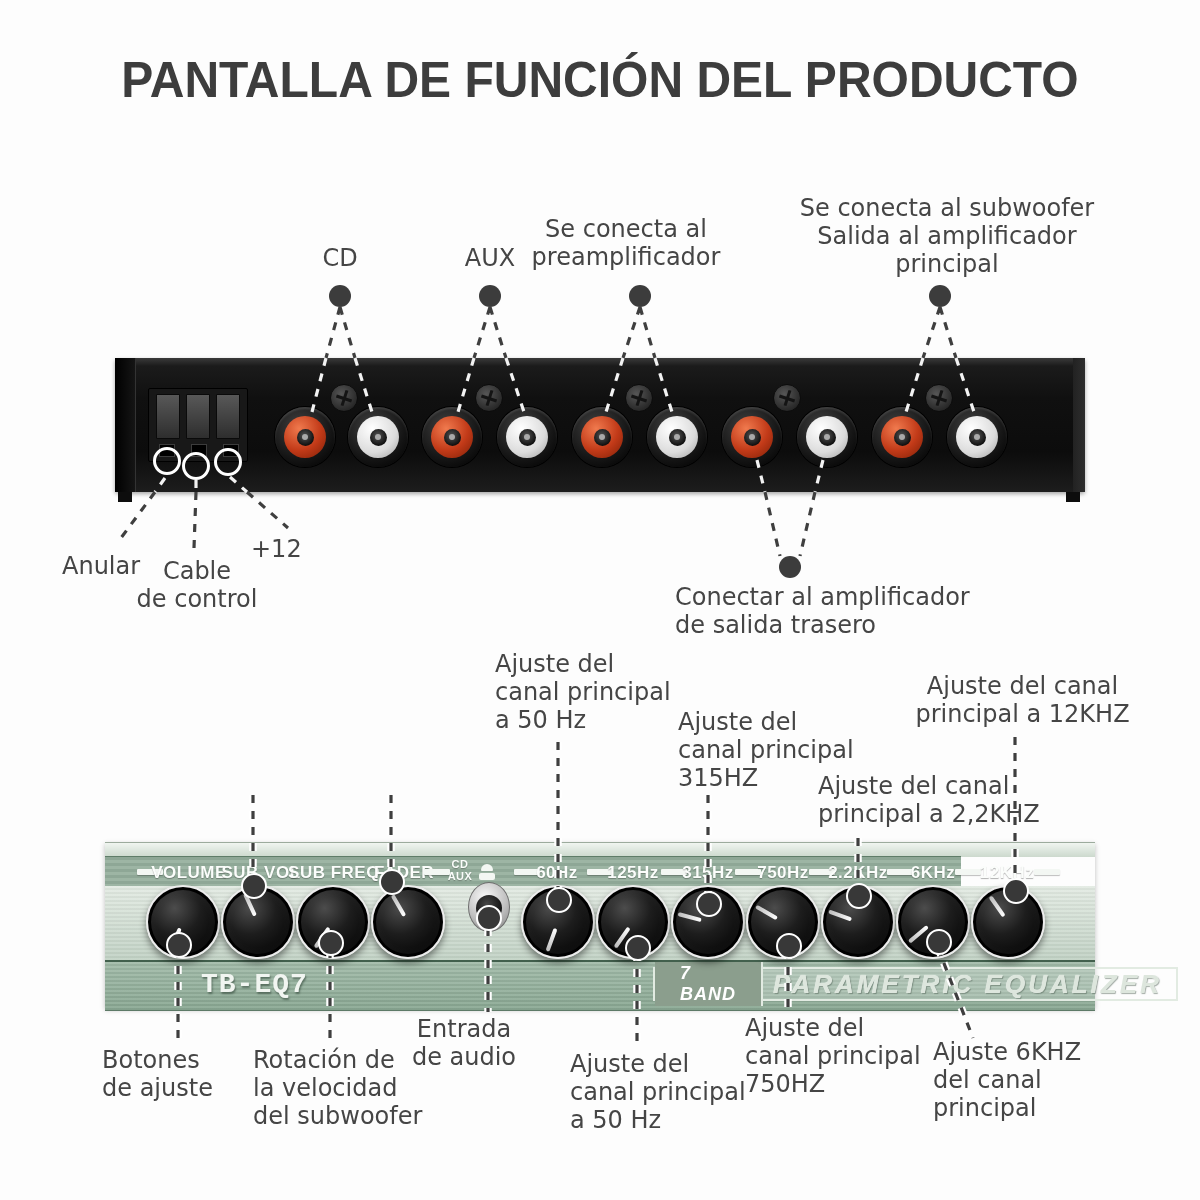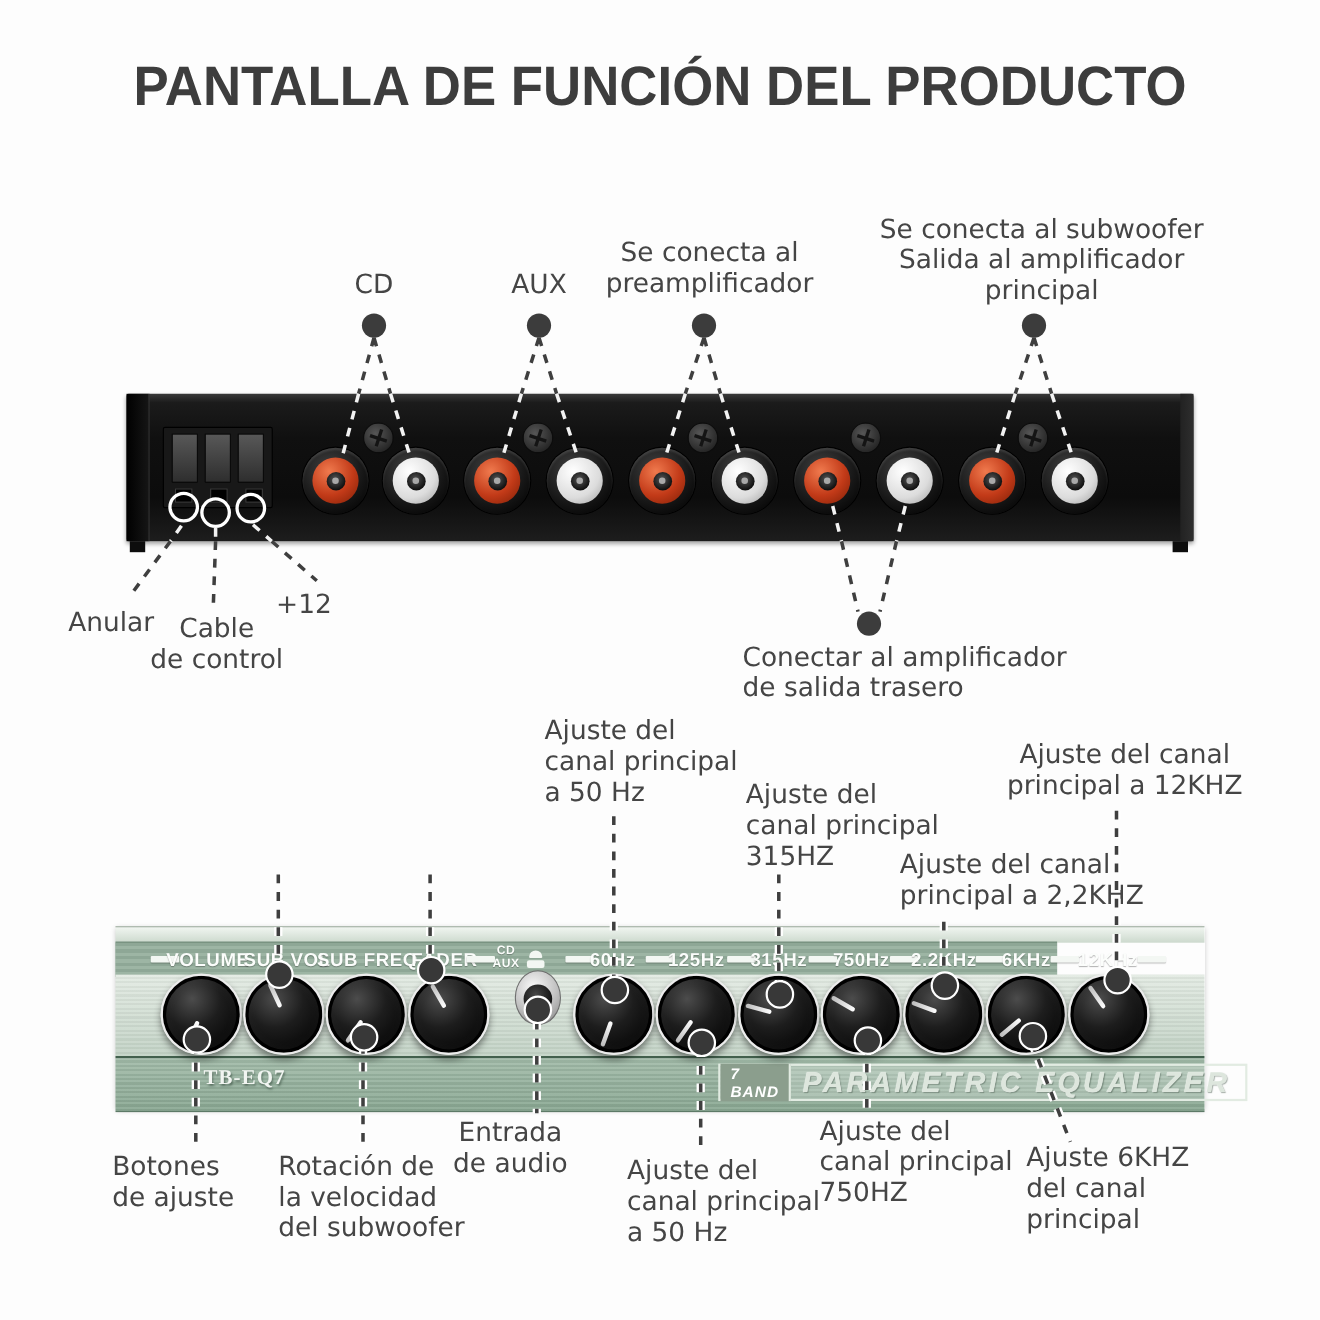--- a/index.html
+++ b/index.html
@@ -54,27 +54,27 @@
   .dash{position:absolute;top:12px;width:26px;height:6px;background:#f3f7f3;border-radius:1px;
         box-shadow:0 1px 1px rgba(0,0,0,.25);}
   .spk{position:absolute;top:6px;width:18px;height:18px;transform:translateX(-50%);}
   .spk::before{content:"";position:absolute;left:3px;top:1px;width:12px;height:7px;background:#f3f7f3;border-radius:6px 6px 1px 1px;}
   .spk::after{content:"";position:absolute;left:1px;top:10px;width:16px;height:7px;background:#f3f7f3;border-radius:2px;}
   .face{position:absolute;left:0;top:44px;width:990px;height:74px;
         background:repeating-linear-gradient(180deg,rgba(255,255,255,.06) 0 2px,rgba(0,0,0,.04) 2px 4px),linear-gradient(#e3ebe3,#c3d3c6);}
   .lower{position:absolute;left:0;top:118px;width:990px;height:48px;
         background:repeating-linear-gradient(180deg,rgba(255,255,255,.07) 0 2px,rgba(0,0,0,.05) 2px 4px),linear-gradient(#a2bba9,#8aa893);
         border-top:2px solid #42604d;border-bottom:1px solid #5d7a67;}
-  .model{position:absolute;left:80px;top:7px;font-family:Liberation Serif, serif;
-        font-weight:bold;font-size:19px;letter-spacing:1px;color:#f1f5f1;
+  .model{position:absolute;left:96px;top:7px;font-family:Liberation Mono, monospace;
+        font-weight:bold;font-size:28px;letter-spacing:1px;color:#f1f5f1;
         text-shadow:1px 2px 2px rgba(40,60,48,.55);}
   .badge-wrap{position:absolute;left:548px;top:5px;height:30px;display:flex;align-items:center;gap:10px;
         border:2px solid #e2ebe2;background:rgba(255,255,255,.22);padding-right:14px;}
   .band7{background:#8b9e8d;color:#fff;font-family:"Liberation Sans",sans-serif;font-weight:bold;
-        font-style:italic;font-size:14px;padding:1px 9px;border-right:2px solid #e2ebe2;letter-spacing:1px;}
+        font-style:italic;font-size:18px;padding:1px 25px;border-right:2px solid #e2ebe2;letter-spacing:1px;}
   .param{color:#dde6dd;font-family:"Liberation Sans",sans-serif;font-weight:bold;font-style:italic;
         font-size:26px;letter-spacing:3px;text-shadow:0 0 1px #fff,1px 1px 1px rgba(60,80,66,.5);white-space:nowrap;}
   .knob{position:absolute;top:43px;width:74px;height:74px;border-radius:50%;
         background:radial-gradient(circle at 38% 30%,#4c4c4c,#1d1d1d 40%,#070707 78%);
         border:2px solid #ececec;box-sizing:border-box;
         box-shadow:0 4px 7px rgba(0,0,0,.45), inset 0 0 0 3px #000, inset 0 0 14px rgba(255,255,255,.07);}
   .ptr{position:absolute;left:50%;top:50%;width:4px;height:24px;margin-left:-2px;
         background:linear-gradient(#fff,#bbb);border-radius:2px;
         transform-origin:50% 0;transform:rotate(var(--r)) translateY(7px);}
   .cdbtn{position:absolute;left:363px;top:40px;width:40px;height:48px;border-radius:50%;
@@ -89,21 +89,21 @@
 </style>
 </head>
 <body>
 
 <div id="stage">
 
   <div class="title">PANTALLA DE FUNCIÓN DEL PRODUCTO</div>
 
   <div class="lbl ctr z2" style="left:315px;top:244px;width:50px;">CD</div>
   <div class="lbl ctr z2" style="left:455px;top:244px;width:70px;">AUX</div>
-  <div class="lbl ctr z2" style="left:545px;top:215px;width:200px;">Se conecta al
+  <div class="lbl ctr z2" style="left:526px;top:215px;width:200px;">Se conecta al
 preamplificador</div>
   <div class="lbl ctr z2" style="left:788px;top:194px;width:318px;">Se conecta al subwoofer
 Salida al amplificador
 principal</div>
   <div class="lbl z2" style="left:675px;top:583px;width:320px;">Conectar al amplificador
 de salida trasero</div>
   <div class="lbl z2" style="left:62px;top:552px;">Anular</div>
   <div class="lbl ctr z2" style="left:133px;top:557px;width:128px;">Cable
 de control</div>
   <div class="lbl z2" style="left:251px;top:535px;">+12</div>

